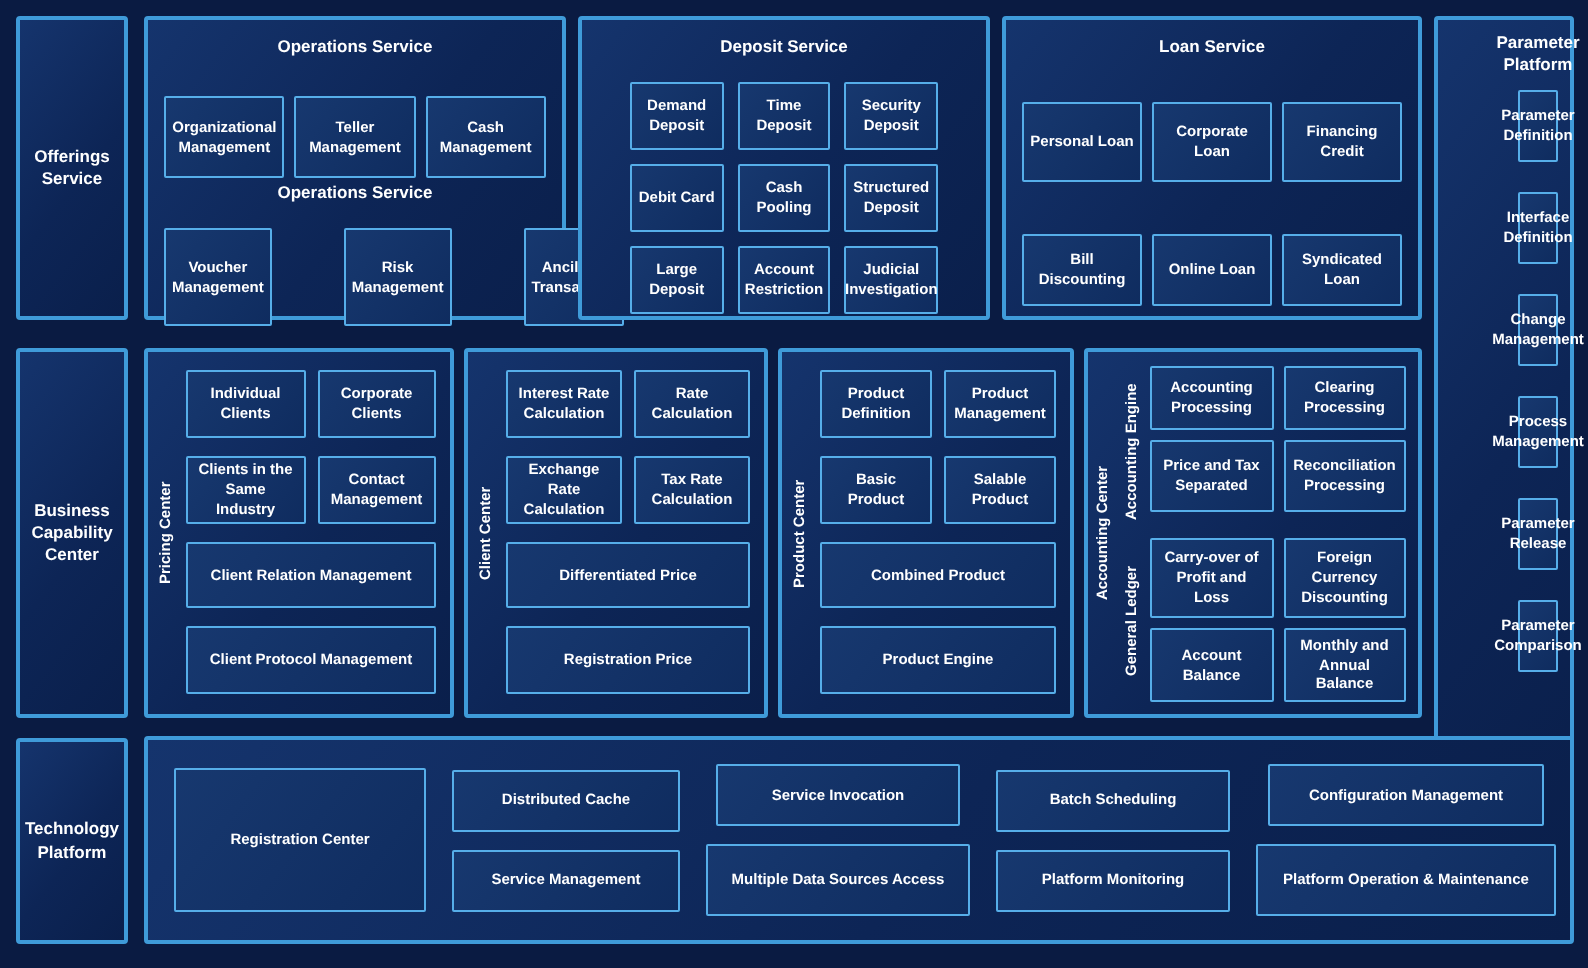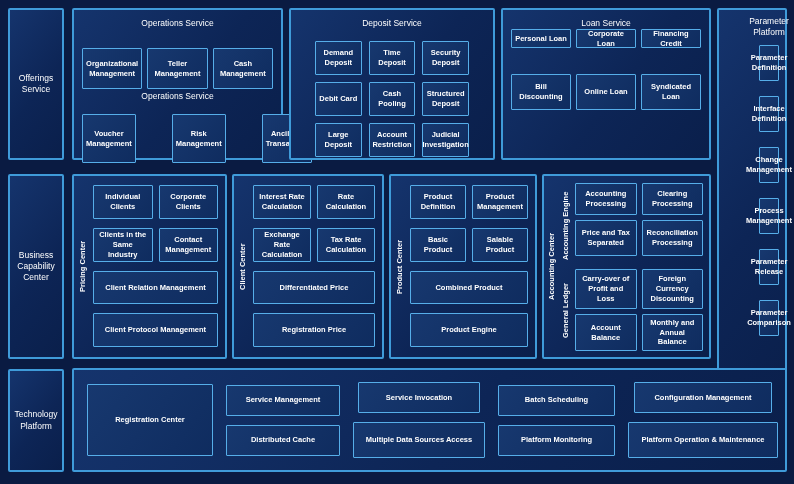--- a/index.html
+++ b/index.html
@@ -4,21 +4,21 @@
 <style>
   html,body{margin:0;padding:0;background:#0a1b42;}
   .canvas{position:relative;width:794px;height:484px;background:#0a1b42;
           font-family:"Liberation Sans",sans-serif;overflow:hidden;}
   .sec{position:absolute;box-sizing:border-box;border:2px solid #3f9bd9;border-radius:2px;
        background:linear-gradient(128deg,#15346d 0%,#0d2556 55%,#0a1f4b 100%);}
   .box{box-sizing:border-box;border:1.5px solid #56aee9;border-radius:1px;
        background:linear-gradient(128deg,#17386f 0%,#0f2c5f 100%);
        color:#fff;font-weight:bold;font-size:7.5px;line-height:1.3;
        display:flex;align-items:center;justify-content:center;text-align:center;padding:2px 3px;}
-  .title{color:#fff;font-weight:normal;font-size:8.5px;text-align:center;line-height:1.3;}
+  .title{color:#fff;font-weight:bold;font-size:8.5px;text-align:center;line-height:1.3;}
   .railsec{display:flex;align-items:center;justify-content:center;padding:4px;}
   .vlabel{writing-mode:vertical-rl;transform:rotate(180deg);color:#fff;font-weight:bold;
           font-size:7.5px;display:flex;align-items:center;justify-content:center;flex:none;}
   .row{display:flex;gap:5px;padding:0 8px;}
   .row .box{flex:1;}
   .mid{display:flex;}
   .mid-content{flex:1;display:flex;flex-direction:column;padding:9px 7px 10px 2px;}
   .m-row{display:flex;gap:6px;}
   .m-row .box{flex:1;}
   .grid3{display:flex;flex-wrap:wrap;gap:7px;padding:0 24px;}
@@ -70,21 +70,21 @@
       <div class="box">Cash Pooling</div>
       <div class="box">Structured Deposit</div>
       <div class="box">Large Deposit</div>
       <div class="box">Account Restriction</div>
       <div class="box">Judicial Investigation</div>
     </div>
   </div>
 
   <div class="sec" style="left:501px;top:8px;width:210px;height:152px;">
     <div class="title" style="margin-top:8px;">Loan Service</div>
-    <div class="row" style="height:19px;">
+    <div class="row" style="margin-top:22px;height:40px;">
       <div class="box">Personal Loan</div>
       <div class="box">Corporate Loan</div>
       <div class="box">Financing Credit</div>
     </div>
     <div class="row" style="margin-top:26px;height:36px;">
       <div class="box">Bill Discounting</div>
       <div class="box">Online Loan</div>
       <div class="box">Syndicated Loan</div>
     </div>
   </div>
@@ -169,22 +169,22 @@
       <div class="m-row" style="height:37px;gap:5px;margin-top:5px;">
         <div class="box">Account Balance</div>
         <div class="box">Monthly and Annual Balance</div>
       </div>
     </div>
   </div>
 
   <div class="sec bottom" style="left:72px;top:368px;width:715px;height:104px;">
     <div class="box" style="width:126px;height:72px;flex:none;">Registration Center</div>
     <div class="bcol" style="width:114px;flex:none;">
+      <div class="box">Distributed Cache</div>
       <div class="box">Service Management</div>
-      <div class="box">Distributed Cache</div>
     </div>
     <div class="bcol" style="width:132px;flex:none;">
       <div class="box narrow">Service Invocation</div>
       <div class="box" style="height:36px;">Multiple Data Sources Access</div>
     </div>
     <div class="bcol" style="width:117px;flex:none;">
       <div class="box">Batch Scheduling</div>
       <div class="box">Platform Monitoring</div>
     </div>
     <div class="bcol" style="width:150px;flex:none;">

